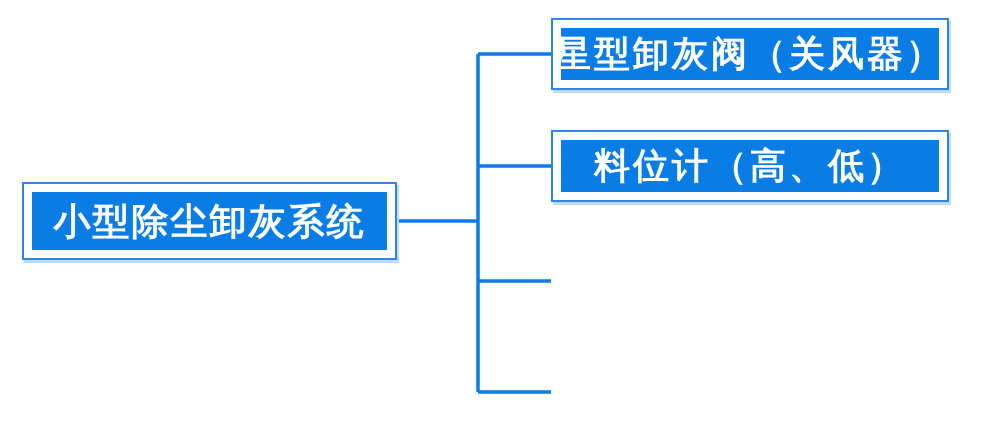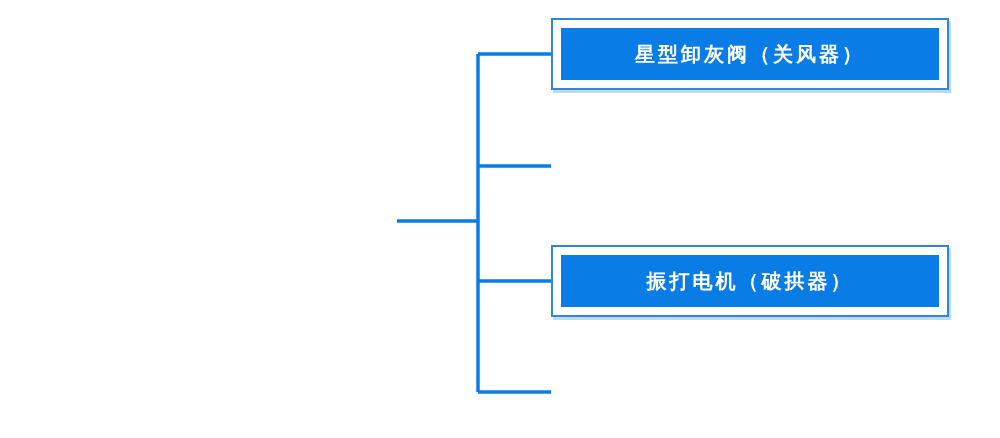--- a/index.html
+++ b/index.html
@@ -32,48 +32,53 @@
   }
   .label{
     color:var(--node-text,#ffffff);
     font-weight:bold;
     white-space:nowrap;
     line-height:1;
   }
   .root-node{left:22px;top:182px;width:375px;height:78px;}
   .root-node .label{font-size:37px;letter-spacing:2px;}
   .child-node{left:551px;width:398px;height:72px;}
-  .child-node .label{font-size:20px;letter-spacing:3px;}
+  .child-node .label{font-size:36px;letter-spacing:3px;}
   .child-0{top:18px;}
   .child-1{top:130px;}
   .child-2{top:245px;}
   .child-3{top:356px;}
 </style>
 </head>
 <body>
 
 <div class="canvas">
 
   <svg class="connectors" width="1000" height="438" viewBox="0 0 1000 438" aria-hidden="true">
     <path d="M397 221 H478"></path>
     <path d="M478 54 V392"></path>
     <path d="M478 54 H551"></path>
     <path d="M478 166 H551"></path>
     <path d="M478 281 H551"></path>
     <path d="M478 392 H551"></path>
   </svg>
 
+  <div class="node root-node">
+    <div class="fill">
+      <span class="label">小型除尘卸灰系统</span>
+    </div>
+  </div>
 
   <div class="node child-node child-0">
     <div class="fill">
       <span class="label">星型卸灰阀（关风器）</span>
     </div>
   </div>
 
-
-  <div class="node child-node child-2">
+  <div class="node child-node child-1">
     <div class="fill">
-      <span class="label">振打电机（破拱器）</span>
+      <span class="label">料位计（高、低）</span>
     </div>
   </div>
+
 
 
 </div>
 
 </body></html>

